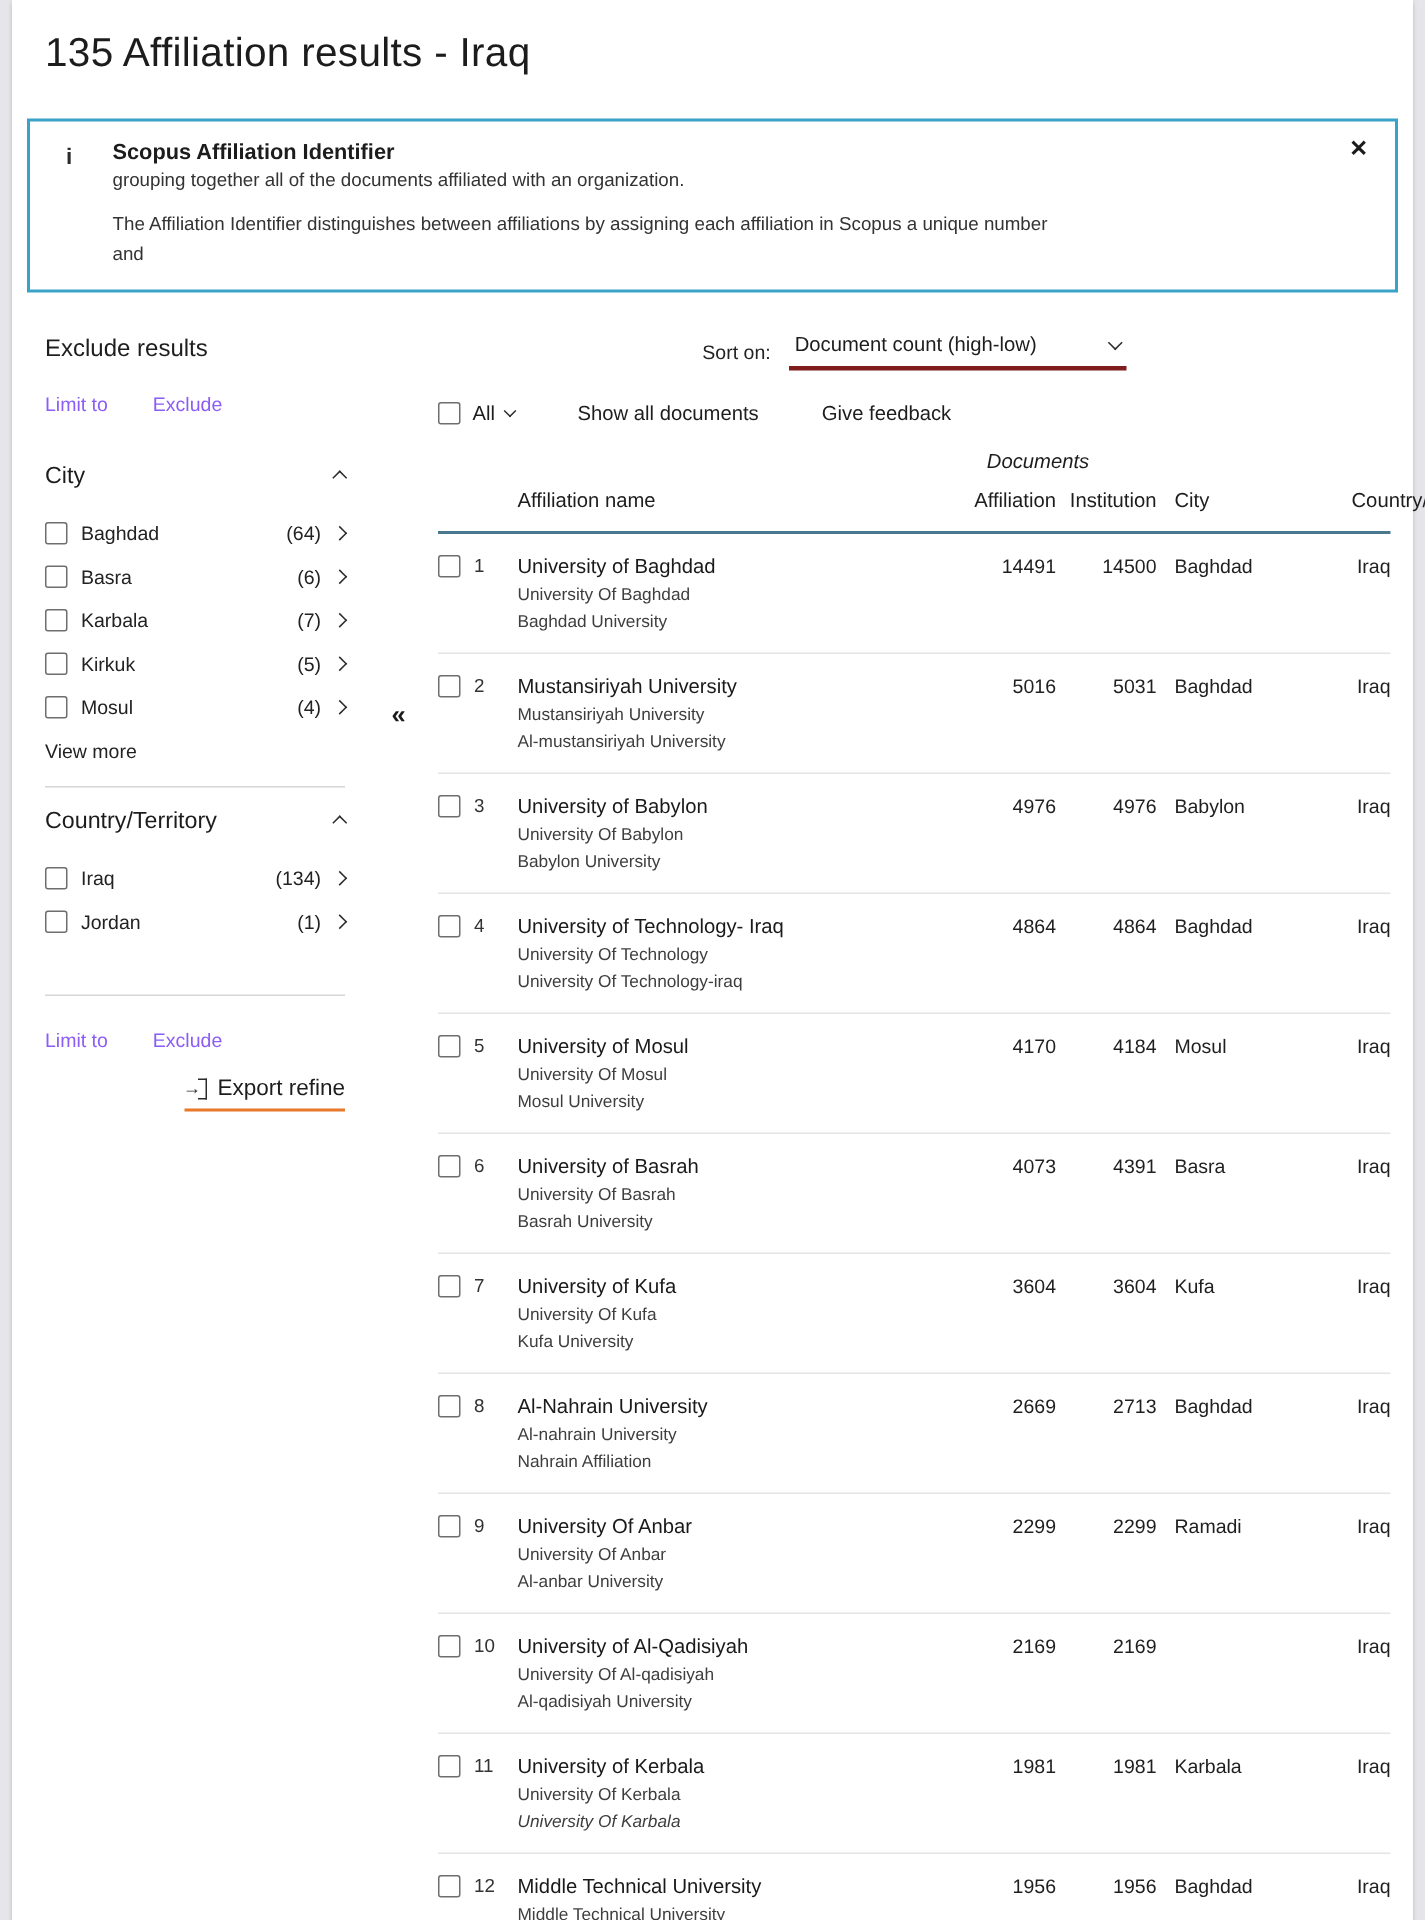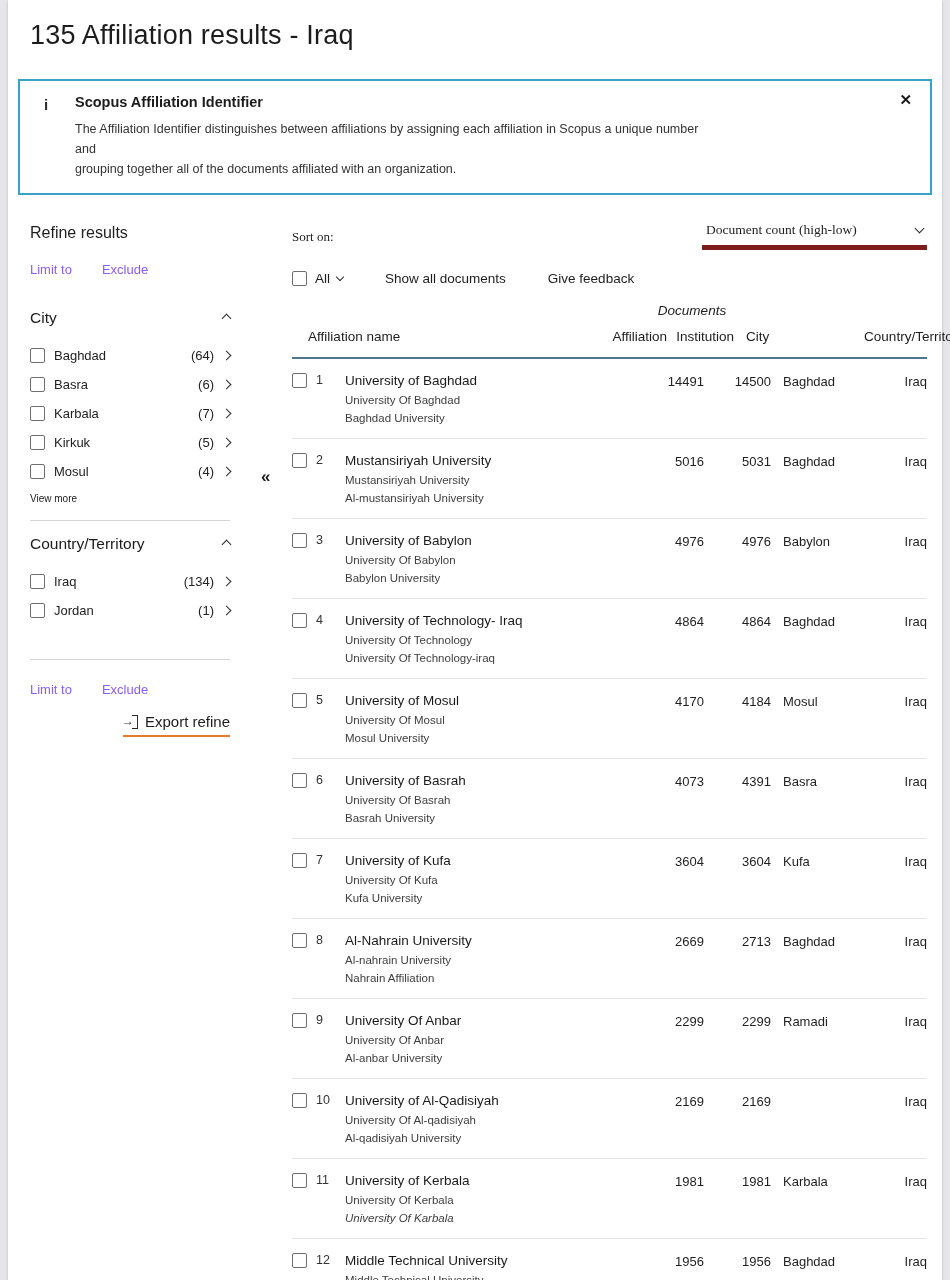--- a/index.html
+++ b/index.html
@@ -51,21 +51,21 @@
   .refine-title { font-size:16px; color:#1e1e1e; margin-top:4px; }
   .le-tabs { display:flex; gap:30px; margin-top:20px; font-size:13px; color:#8b5cf6; }
   .le-tabs span { cursor:pointer; }
   .facet-header { display:flex; justify-content:space-between; align-items:center; margin-top:32px; }
   .facet-header .fh-label { font-size:15.5px; color:#1c1c1c; }
   .facet-items { margin-top:14px; }
   .facet-item { display:flex; align-items:center; height:29px; font-size:13px; color:#222; }
   .facet-item .cbx { margin-right:9px; }
   .facet-item .count { margin-left:auto; color:#222; }
   .facet-item .chev { margin-left:9px; }
-  .view-more { font-size:10px; color:#222; margin-top:7px; cursor:pointer; }
+  .view-more { font-size:13px; color:#222; margin-top:7px; cursor:pointer; }
   .facet-divider { border:none; border-top:1px solid #d6d6d6; margin-top:16px; }
   .export-row { display:flex; justify-content:flex-end; margin-top:16px; }
   .export-link {
     display:inline-flex; align-items:center; gap:7px;
     font-size:15px; color:#1d1d1d; cursor:pointer;
     border-bottom:2px solid #e8792b; padding-bottom:5px;
   }
   .export-icon { position:relative; width:15px; height:14px; display:inline-block; }
   .export-icon .bracket {
     position:absolute; right:0; top:0; width:6px; height:14px;
@@ -77,35 +77,35 @@
   .cbx {
     width:15px; height:15px; flex:none;
     border:1px solid #6e6e6e; border-radius:2px; background:#fff; display:inline-block; cursor:pointer;
   }
   .chev { display:inline-block; width:7px; height:7px; border-right:1.5px solid #2b2b2b; border-bottom:1.5px solid #2b2b2b; }
   .chev.up { transform:rotate(-135deg); }
   .chev.down { transform:rotate(45deg); margin-top:-3px; }
   .chev.right { transform:rotate(-45deg); }
 
   
-  .sort-row { display:flex; justify-content:space-between; align-items:flex-end; margin-top:2px;font-family:Liberation Serif, serif; }
+  .sort-row { display:flex; justify-content:center; align-items:flex-end; margin-top:2px; }
   .sort-label { font-size:13px; color:#222; margin-right:12px; padding-bottom:5px; }
   .sort-select {
     display:flex; align-items:center; font-size:13.5px; color:#1d1d1d;
-    border-bottom:5px solid #7f1d1d; padding:0 4px 7px 4px; min-width:225px; cursor:pointer;
+    border-bottom:3px solid #7f1d1d; padding:0 4px 7px 4px; min-width:225px; cursor:pointer;
   }
   .sort-select .chev { margin-left:auto; }
   .controls-row { display:flex; align-items:center; margin-top:21px; font-size:13.5px; color:#1d1d1d; }
   .controls-row .all-label { margin-left:8px; }
   .controls-row .chev { margin-left:7px; width:6px; height:6px; }
   .controls-row .ctl-link { margin-left:42px; cursor:pointer; }
 
   
   .thead-group { display:flex; margin-top:17px; font-size:13.5px; color:#1d1d1d; }
-  .thead-cols { display:flex; margin-top:11px; font-size:13.5px; color:#1d1d1d; align-items:flex-end;justify-content:center; }
+  .thead-cols { display:flex; margin-top:11px; font-size:13.5px; color:#1d1d1d; align-items:flex-end; }
   .table-underline { border:none; border-top:2px solid #49788f; margin-top:13px; }
 
   .c-check { width:53px; flex:none; display:flex; align-items:flex-start; }
   .c-name  { width:269px; flex:none; }
   .c-aff   { width:90px; flex:none; text-align:right; }
   .c-inst  { width:67px; flex:none; text-align:right; }
   .c-city  { width:130px; flex:none; padding-left:12px; }
   .c-ctry  { flex:1; text-align:right; white-space:nowrap; }
   .docs-span { width:156px; flex:none; text-align:center; margin-left:322px;font-style:italic; }
 
@@ -124,29 +124,29 @@
 </head>
 <body>
 
 <div class="card main-card">
 
   <h1 class="page-title">135 Affiliation results - Iraq</h1>
 
   <div class="banner">
     <span class="banner-i">i</span>
     <div class="banner-title">Scopus Affiliation Identifier</div>
+    <div class="banner-desc" style="margin-top:0;">grouping together all of the documents affiliated with an organization.</div>
     <div class="banner-desc">The Affiliation Identifier distinguishes between affiliations by assigning each affiliation in Scopus a unique number and</div>
-    <div class="banner-desc" style="margin-top:0;">grouping together all of the documents affiliated with an organization.</div>
     <span class="banner-close">✕</span>
   </div>
 
   <div class="content">
 
     <div class="facets">
-      <div class="refine-title">Refine results</div>
+      <div class="refine-title">Exclude results</div>
 
       <div class="le-tabs">
         <span>Limit to</span>
         <span>Exclude</span>
       </div>
 
       <div class="facet-header">
         <span class="fh-label">City</span>
         <span class="chev up"></span>
       </div>

